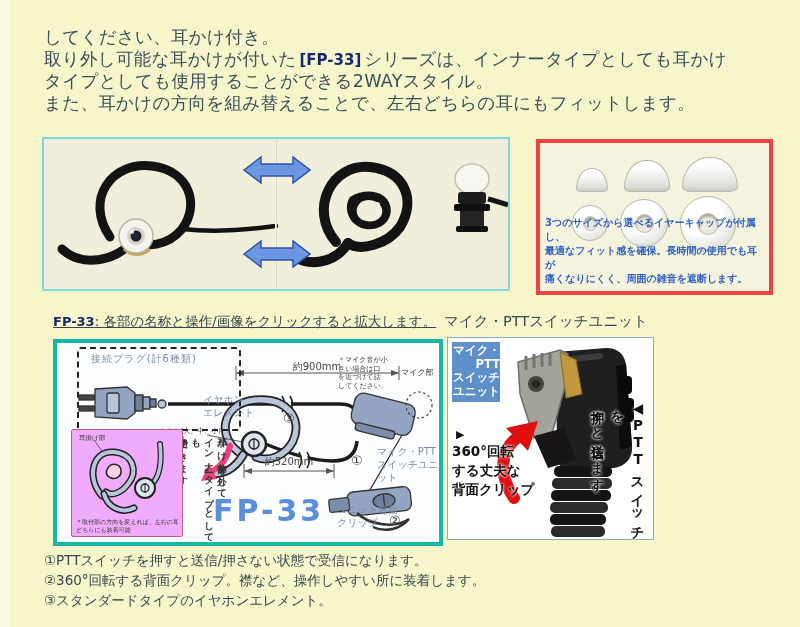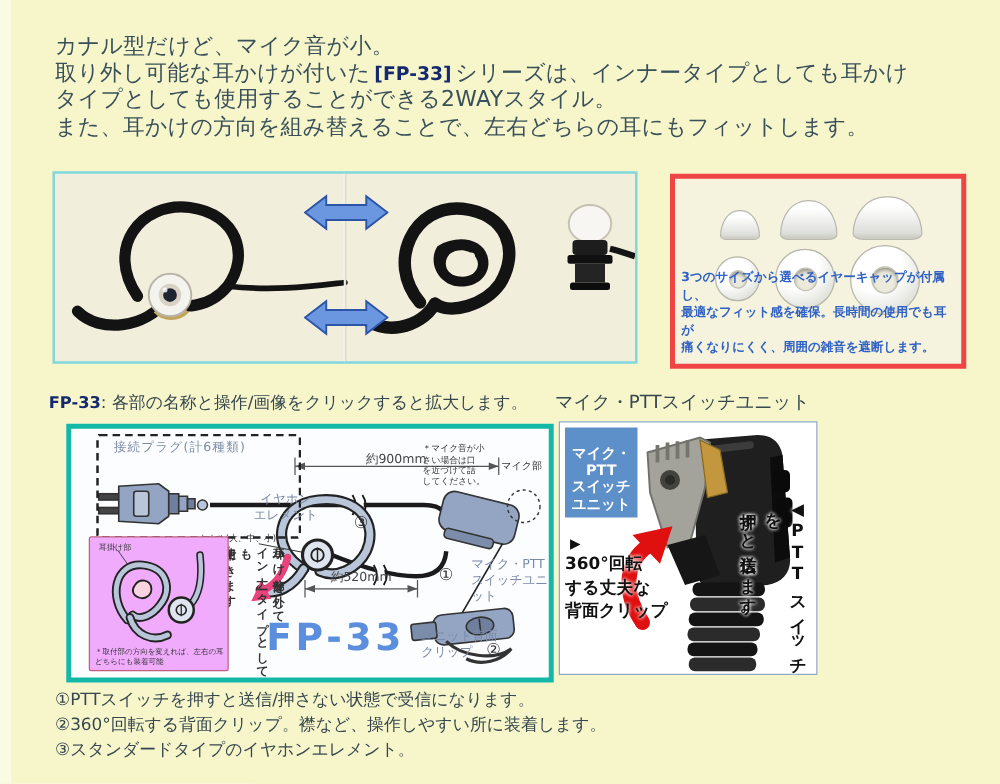--- a/index.html
+++ b/index.html
@@ -30,74 +30,74 @@
     border:1px solid #b9b9b0;border-radius:48% 48% 16% 16% / 88% 88% 14% 14%;}
   .donut{position:absolute;border-radius:50%;
     background:radial-gradient(circle at 35% 28%,#ffffff 40%,#d8d8d0 90%);
     border:1px solid #b5b5aa;display:flex;align-items:center;justify-content:center;}
   .hole{border-radius:50%;background:#eceadb;border:1px solid #c0c0b4;
     box-shadow:inset 0 2px 3px rgba(0,0,0,.35);}
   .caps-text{position:absolute;left:5px;bottom:5px;right:2px;font-size:10px;font-weight:bold;
     color:#2f62c4;line-height:14px;white-space:pre-line;letter-spacing:0;}
 
   
-  .sec-left{position:absolute;left:39px;top:313px;font-size:13.5px;color:#36474f;white-space:nowrap;}
+  .sec-left{position:absolute;left:53px;top:313px;font-size:13.5px;color:#36474f;white-space:nowrap;text-decoration:underline;}
   .sec-left .code{font-weight:bold;color:#152a6e;font-size:13px;}
   .sec-right{position:absolute;left:444px;top:312px;font-size:14.5px;color:#36474f;white-space:nowrap;}
 
   
   .diagram{position:absolute;left:53px;top:339px;width:382px;height:199px;
     background:#fcfdff;border:4px solid #14b8a6;}
   .diagram .art{position:absolute;left:0;top:0;}
   .dashed-box{position:absolute;left:20px;top:4px;width:160px;height:80px;
     border:2px dashed #222;border-radius:3px;}
   .d-label{position:absolute;color:#7b8aa6;font-size:10px;line-height:13px;white-space:pre-line;}
   .d-tiny{position:absolute;color:#333;font-size:7px;line-height:8.5px;white-space:pre-line;}
   .d-dim{position:absolute;color:#444;font-size:10px;transform:translateX(-50%);white-space:nowrap;}
   .d-num{position:absolute;color:#333;font-size:13px;}
   .plug-label{left:34px;top:9px;letter-spacing:1px;}
-  .earphone-label{left:146px;top:50px;text-align:center;}
+  .earphone-label{left:146px;top:50px;text-align:left;}
   .ptt-label{left:320px;top:102px;}
   .clip-label{left:280px;top:160px;}
   .mic-label{position:absolute;left:344px;top:24px;color:#333;font-size:8px;}
   .vnote{position:absolute;left:120px;top:88px;height:110px;
     writing-mode:vertical-rl;text-orientation:upright;
     font-size:9.5px;font-weight:bold;color:#333;line-height:13px;letter-spacing:1px;white-space:pre-line;}
   .model{position:absolute;left:156px;top:150px;font-size:30px;font-weight:600;
     color:#5c8ede;letter-spacing:3px;}
   .pink-box{position:absolute;left:14px;top:86px;width:110px;height:106px;
     background:#f0abfc;border:1px solid #c06080;border-radius:2px;}
   .pink-label{position:absolute;left:7px;top:4px;font-size:6.5px;color:#333;}
   .pink-note{position:absolute;left:4px;bottom:3px;font-size:6px;line-height:7.5px;color:#333;white-space:pre-line;}
 
   
   .photo-panel{position:absolute;left:447px;top:337px;width:205px;height:201px;
     background:#ffffff;border:1px solid #8fa9c9;}
-  .badge{position:absolute;left:4px;top:4px;width:58px;padding:14px 0 4px;
+  .badge{position:absolute;left:4px;top:4px;width:48px;padding:2px 0 4px;
     background:#5d8fc9;color:#fff;font-weight:bold;font-size:11.5px;line-height:13.5px;
-    text-align:center;white-space:pre-line;}
+    text-align:right;white-space:pre-line;}
   .clip-marker{position:absolute;left:8px;top:90px;font-size:11px;color:#111;}
   .clip-text{position:absolute;left:4px;top:104px;font-size:13.5px;font-weight:bold;color:#111;
     line-height:19px;white-space:pre-line;text-shadow:0 0 3px #fff,0 0 3px #fff;}
   .ptt-vtext{position:absolute;right:5px;top:62px;height:136px;
     writing-mode:vertical-rl;text-orientation:upright;
     font-size:13.5px;font-weight:bold;color:#111;line-height:20px;letter-spacing:1px;
     white-space:pre-line;text-shadow:0 0 3px #fff,0 0 3px #fff;}
 
   
   .notes{position:absolute;left:44px;top:550px;font-size:13.5px;line-height:20px;color:#36474f;white-space:nowrap;}
 </style>
 </head>
 <body>
 
 <div class="canvas">
   <div class="edge-strip"></div>
 
   <div class="intro">
-    <div>カナル型だけど、マイク音が小。</div>
+    <div>してください、耳かけ付き。</div>
     <div><span>取り外し可能な耳かけが付いた</span><span class="code">[FP-33]</span><span>シリーズは、インナータイプとしても耳かけ</span></div>
     <div>タイプとしても使用することができる2WAYスタイル。</div>
     <div>また、耳かけの方向を組み替えることで、左右どちらの耳にもフィットします。</div>
   </div>
 
   <div class="photo-frame">
     <svg width="464" height="150" viewBox="0 0 464 150">
 
       <g fill="none" stroke="#131313" stroke-linecap="round">
         <path d="M66 98 C 40 60 68 22 108 27 C 146 32 156 66 138 90 C 124 107 100 110 90 100" stroke-width="9"></path>

